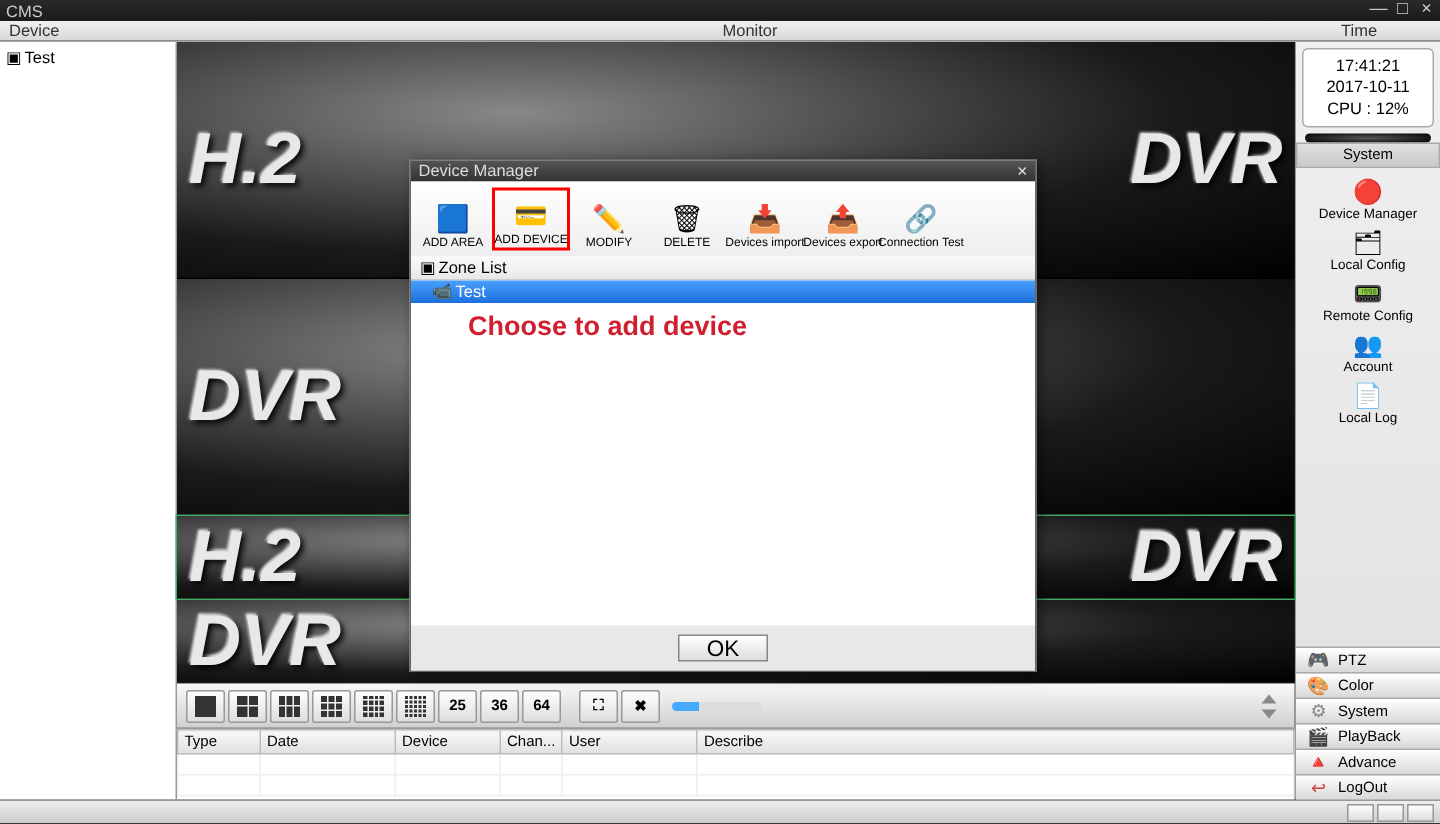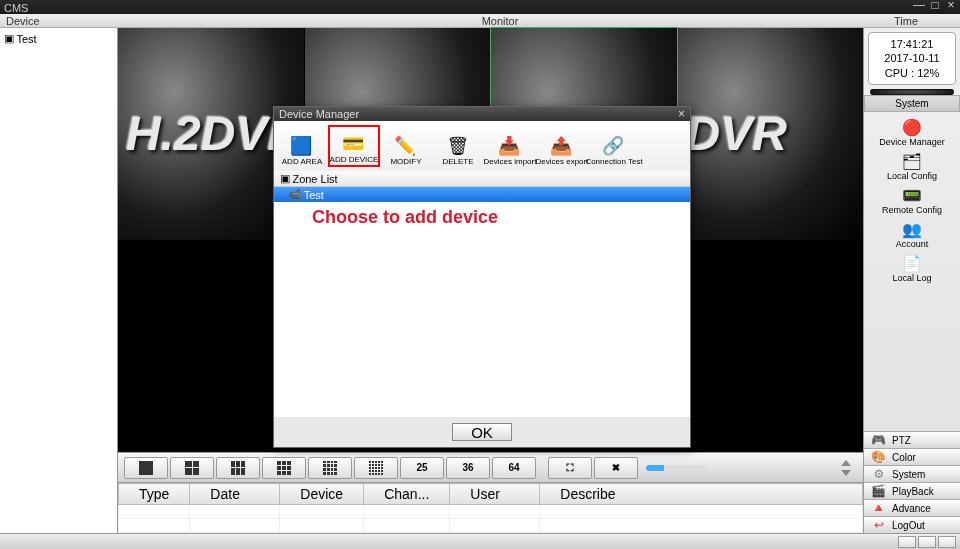--- a/index.html
+++ b/index.html
@@ -8,33 +8,33 @@
 .titlebar-btns{position:absolute;right:2px;top:0;display:flex;gap:2px}
 .titlebar-btns span{width:14px;height:12px;color:#ccc;text-align:center;cursor:pointer;font-size:12px;line-height:10px}
 .headerbar{height:14px;background:linear-gradient(#f0f0f0,#d8d8d8);display:flex;justify-content:space-between;align-items:center;padding:0 6px;color:#333;border-bottom:1px solid #aaa}
 .headerbar .hleft{width:100px}
 .headerbar .hcenter{flex:1;text-align:center}
 .headerbar .hright{width:60px;text-align:left}
 .main{display:flex;height:505px}
 .left-nav{width:118px;background:#fff;border-right:1px solid #999;padding:2px}
 .tree-item{display:flex;align-items:center;gap:2px;padding:2px}
 .center-pane{flex:1;display:flex;flex-direction:column;position:relative}
-.video-grid{flex:1;background:#000;display:grid;grid-template-columns:1fr 1fr 1fr 1fr;grid-template-rows:1fr 1fr;gap:1px;position:relative}
+.video-grid{flex:1;background:#000;display:grid;grid-template-columns:1fr;grid-template-rows:1fr 1fr;gap:1px;position:relative}
 .video-cell{background:radial-gradient(ellipse at 30% 30%,#888,#1a1a1a 60%,#000);display:flex;align-items:center;justify-content:space-between;padding:0 8px;overflow:hidden;position:relative}
 .video-cell.sel{outline:1px solid #4a6}
 .sheen{font-size:48px;font-weight:900;color:#e8e8e8;font-style:italic;text-shadow:2px 2px 4px #000,-1px -1px 2px #fff;white-space:nowrap;font-family:Arial,sans-serif}
 .bottom-toolbar{height:30px;background:linear-gradient(#f8f8f8,#d0d0d0);display:flex;align-items:center;gap:2px;padding:2px 6px;border-top:1px solid #999}
-.layout-btn{width:44px;height:22px;background:linear-gradient(#fff,#ddd);border:1px solid #999;border-radius:2px;display:flex;align-items:center;justify-content:center;cursor:pointer;font-size:10px;font-weight:bold}
+.layout-btn{width:26px;height:22px;background:linear-gradient(#fff,#ddd);border:1px solid #999;border-radius:2px;display:flex;align-items:center;justify-content:center;cursor:pointer;font-size:10px;font-weight:bold}
 .grid-icon{display:grid;gap:1px;width:14px;height:14px}
 .g1{grid-template:1fr/1fr}.g4{grid-template:1fr 1fr/1fr 1fr}.g6{grid-template:repeat(2,1fr)/repeat(3,1fr)}.g9{grid-template:repeat(3,1fr)/repeat(3,1fr)}.g16{grid-template:repeat(4,1fr)/repeat(4,1fr)}.g25i{grid-template:repeat(5,1fr)/repeat(5,1fr)}
 .grid-icon div{background:#333}
 .slider{width:60px;height:6px;background:linear-gradient(90deg,#4af 0%,#4af 30%,#ddd 30%);border-radius:3px;margin-left:6px}
 .table-area{flex:0 0 48px;background:#fff;border-top:1px solid #999}
 .tbl{width:100%;border-collapse:collapse}
-.tbl th{background:linear-gradient(#f8f8f8,#e0e0e0);border:1px solid #bbb;font-weight:normal;text-align:left;padding:2px 20px;font-size:14px}
+.tbl th{background:linear-gradient(#f8f8f8,#e0e0e0);border:1px solid #bbb;font-weight:normal;text-align:left;padding:2px 4px;font-size:10px}
 .tbl td{border:1px solid #eee;height:14px}
 .right-panel{width:97px;background:linear-gradient(#f0f0f0,#e0e0e0);border-left:1px solid #999;display:flex;flex-direction:column}
 .time-box{margin:4px;padding:4px;background:#fff;border:1px solid #aaa;border-radius:4px;text-align:center;font-size:10px;line-height:1.3}
 .sys-title{background:linear-gradient(#e0e0e0,#c8c8c8);text-align:center;padding:2px;border:1px solid #aaa;font-size:10px}
 .sys-list{flex:1;padding:4px 2px}
 .sys-item{display:flex;flex-direction:column;align-items:center;gap:0;padding:3px 0;cursor:pointer}
 .sys-item .ic{width:22px;height:18px;display:flex;align-items:center;justify-content:center;font-size:16px}
 .sys-item span{font-size:9px}
 .rtab{height:17px;background:linear-gradient(#fff,#d8d8d8);display:flex;align-items:center;gap:4px;padding:0 6px;border-top:1px solid #aaa;cursor:pointer}
 .rtab .ric{width:18px;height:14px;display:flex;align-items:center;justify-content:center;font-size:12px}

